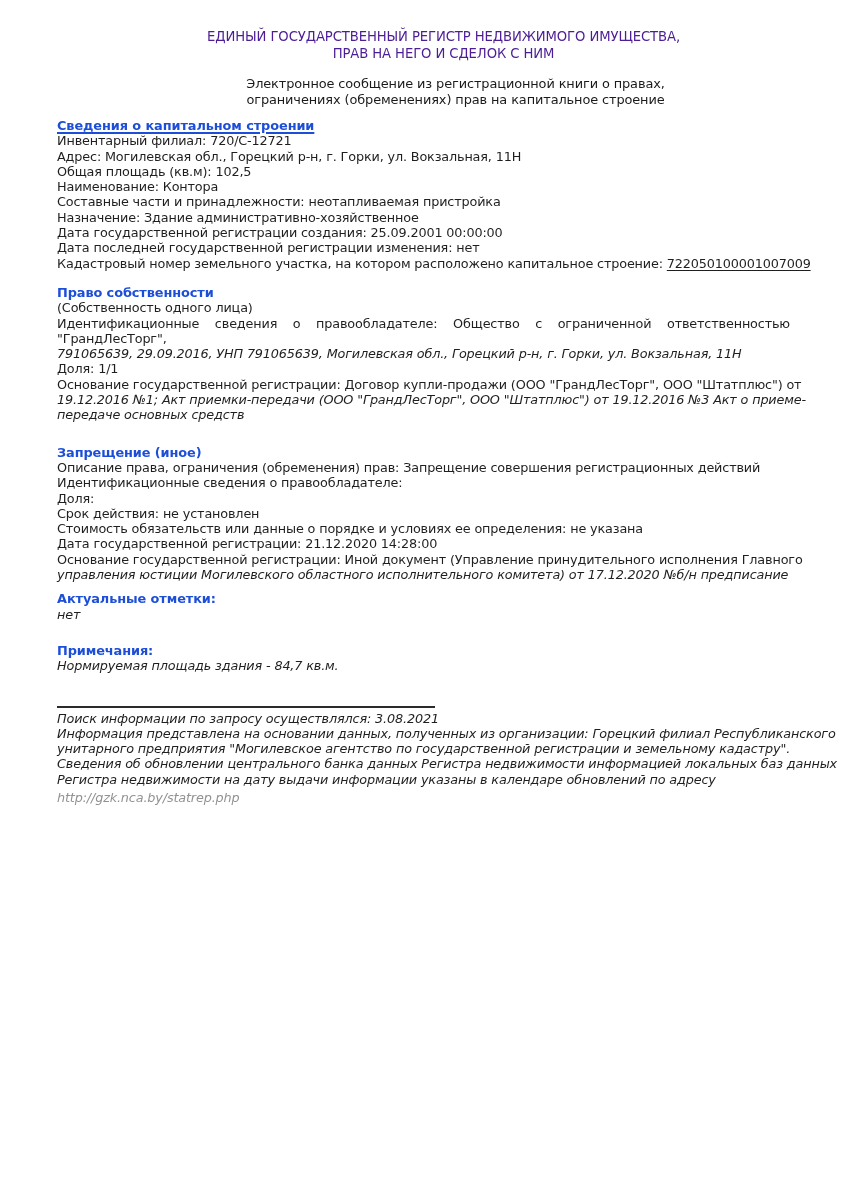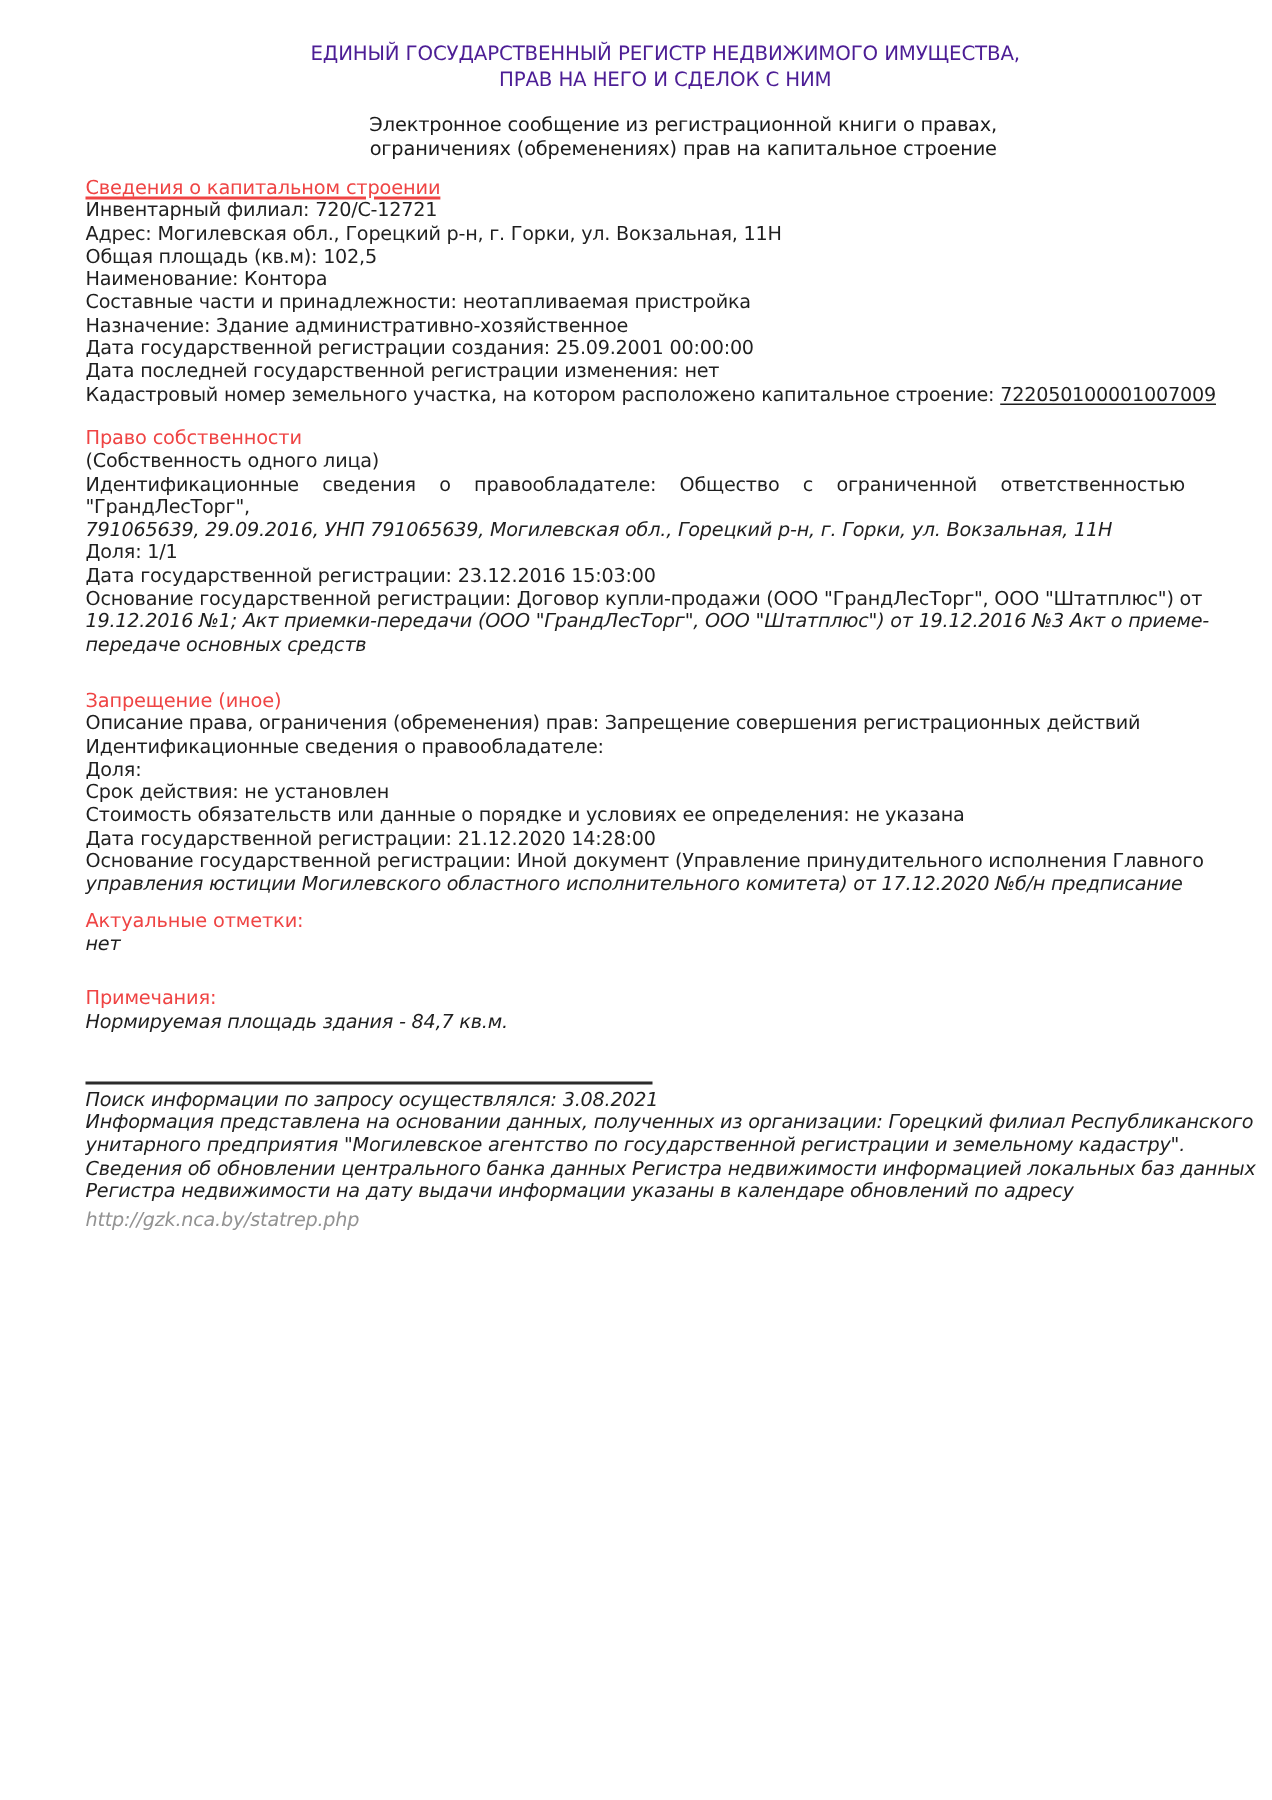--- a/index.html
+++ b/index.html
@@ -14,21 +14,21 @@
   .hdr-block{text-align:center;margin-left:40px;}
   .hdr-line{font-size:13.2px;line-height:17px;letter-spacing:-0.1px;color:#4c1d95;white-space:nowrap;}
   .subhdr-block{text-align:center;margin-left:64px;margin-top:14px;}
   .subhdr-line{font-size:12.9px;line-height:16px;letter-spacing:-0.1px;color:#1a1a1a;white-space:nowrap;}
   .section{margin:0;}
   .sec-building{margin-top:10px;}
   .sec-ownership{margin-top:14px;}
   .sec-prohibition{margin-top:22px;}
   .sec-marks{margin-top:9px;}
   .sec-notes{margin-top:21px;}
-  .sec-title{font-size:12.9px;line-height:15.3px;font-weight:400;color:#ef4444;letter-spacing:-0.1px;white-space:nowrap;}
+  .sec-title{font-size:12.9px;line-height:15.3px;font-weight:700;color:#1d4ed8;letter-spacing:-0.1px;white-space:nowrap;}
   .sec-title.underlined{text-decoration:underline;text-decoration-thickness:1.5px;text-underline-offset:2px;}
   .line{font-size:12.8px;line-height:15.3px;letter-spacing:-0.15px;white-space:nowrap;}
   .line.justify{white-space:normal;text-align:justify;text-align-last:justify;}
   .lbl{font-style:normal;}
   .val{}
   .val.underlined{text-decoration:underline;text-underline-offset:2px;}
   .italic-line{font-style:italic;}
   .footer{margin-top:32px;}
   .rule{width:378px;border-top:2px solid #2b2b2b;margin:0 0 3px 0;}
   .footer .line{font-style:italic;}
@@ -61,21 +61,20 @@
     <div class="line"><span class="lbl">Дата последней государственной регистрации изменения: </span><span class="val">нет</span></div>
     <div class="line"><span class="lbl">Кадастровый номер земельного участка, на котором расположено капитальное строение: </span><span class="val underlined">722050100001007009</span></div>
   </div>
 
   <div class="section sec-ownership">
     <div class="sec-title">Право собственности</div>
     <div class="line">(Собственность одного лица)</div>
     <div class="line justify"><span class="lbl">Идентификационные сведения о правообладателе: </span><span class="val">Общество с ограниченной ответственностью "ГрандЛесТорг",</span></div>
     <div class="line italic-line">791065639, 29.09.2016, УНП 791065639, Могилевская обл., Горецкий р-н, г. Горки, ул. Вокзальная, 11Н</div>
     <div class="line"><span class="lbl">Доля: </span><span class="val">1/1</span></div>
-    <div class="line"><span class="lbl">Дата государственной регистрации: </span><span class="val">23.12.2016 15:03:00</span></div>
     <div class="line"><span class="lbl">Основание государственной регистрации: </span><span class="val">Договор купли-продажи (ООО "ГрандЛесТорг", ООО "Штатплюс") от</span></div>
     <div class="line italic-line">19.12.2016 №1; Акт приемки-передачи (ООО "ГрандЛесТорг", ООО "Штатплюс") от 19.12.2016 №3 Акт о приеме-</div>
     <div class="line italic-line">передаче основных средств</div>
   </div>
 
   <div class="section sec-prohibition">
     <div class="sec-title">Запрещение (иное)</div>
     <div class="line"><span class="lbl">Описание права, ограничения (обременения) прав: </span><span class="val">Запрещение совершения регистрационных действий</span></div>
     <div class="line">Идентификационные сведения о правообладателе:</div>
     <div class="line">Доля:</div>

